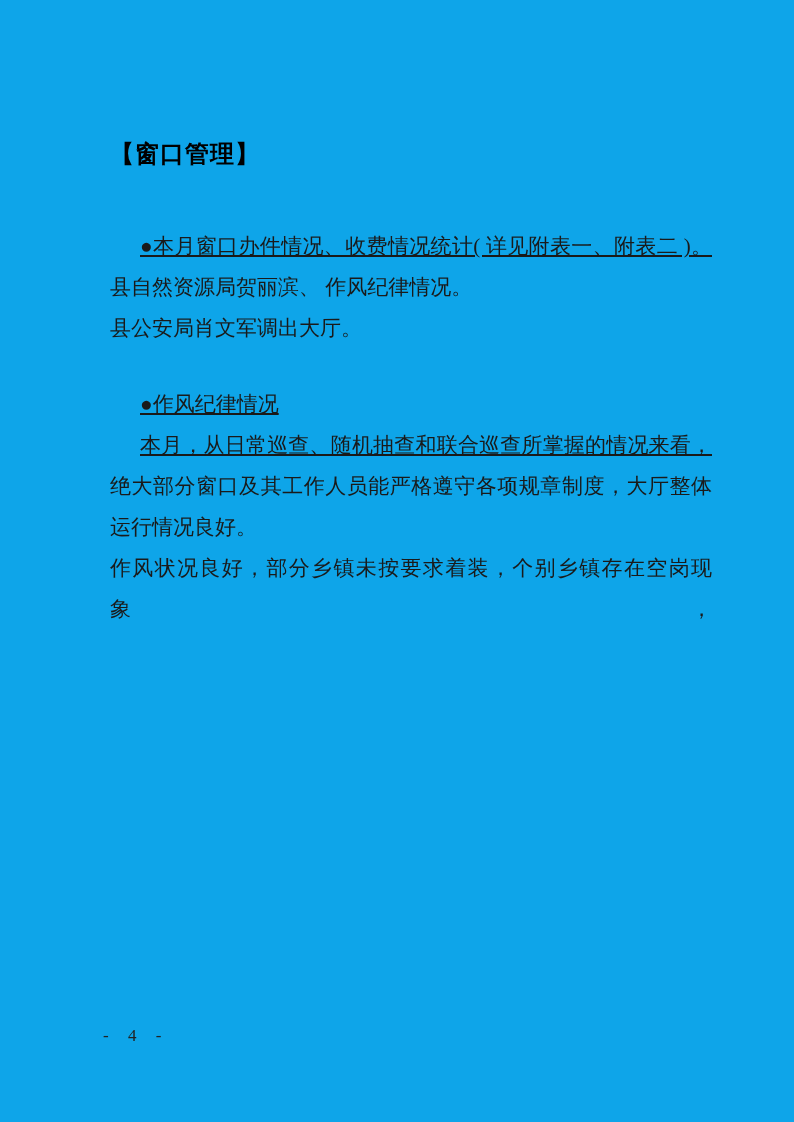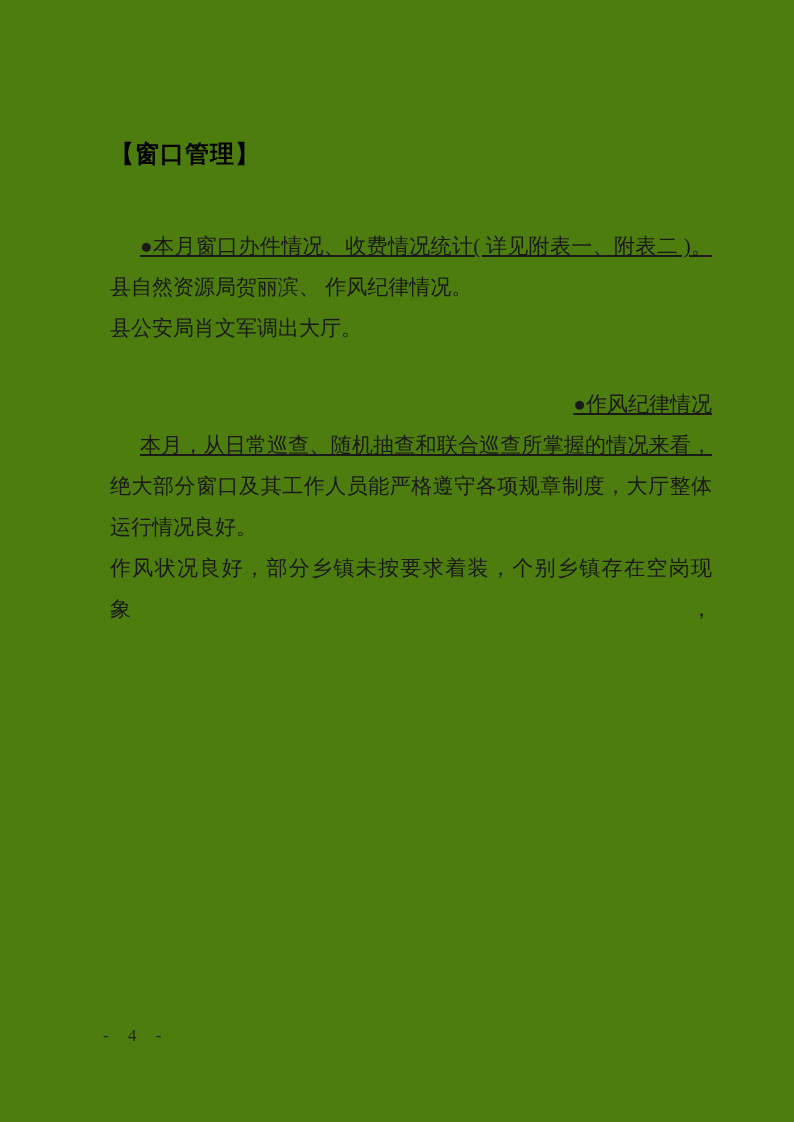--- a/index.html
+++ b/index.html
@@ -4,21 +4,21 @@
 <style>
   html, body {
     margin: 0;
     padding: 0;
     background: #ffffff;
   }
   .page {
     position: relative;
     width: 794px;
     height: 1122px;
-    background: #4d7c0f;
+    background: #0ea5e9;
     color: #111111;
     overflow: hidden;
   }
   .heading {
     position: absolute;
     left: 110px;
     top: 138px;
     font-family: "Liberation Sans", "DejaVu Sans", sans-serif;
     font-weight: 700;
     font-size: 24px;
@@ -46,21 +46,20 @@
     width: 572px;
     text-decoration: underline;
   }
   .line.justify {
     white-space: normal;
     text-align: justify;
     text-align-last: justify;
   }
   .line.gap {
     margin-top: 35px;
-    text-align: right;
   }
   .footer {
     position: absolute;
     left: 103px;
     top: 1024px;
     font-family: "Liberation Serif", "DejaVu Serif", serif;
     font-size: 17px;
     line-height: 24px;
     letter-spacing: 3px;
     word-spacing: 9px;

